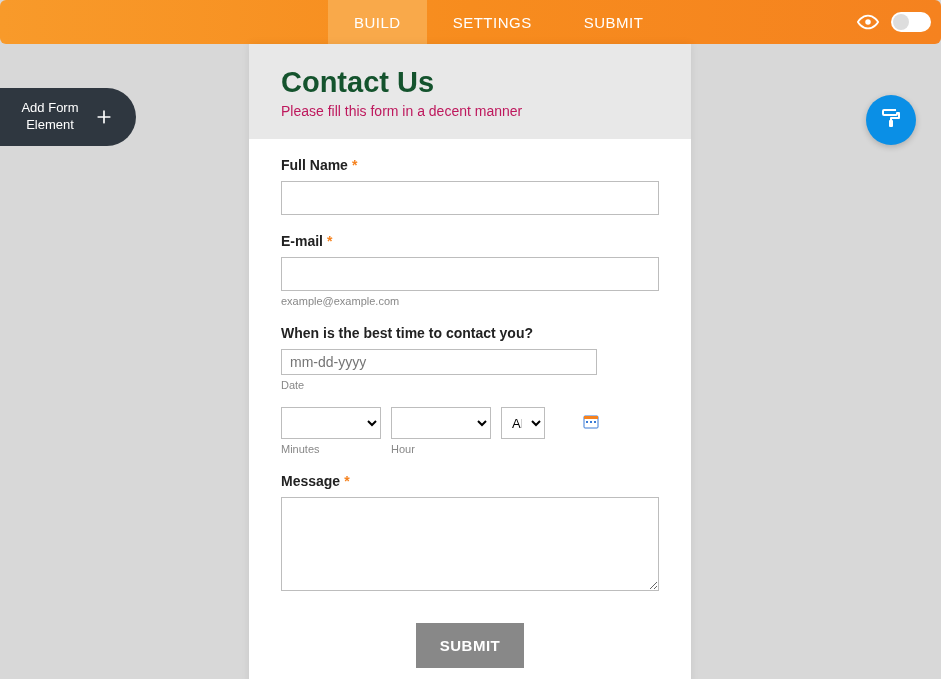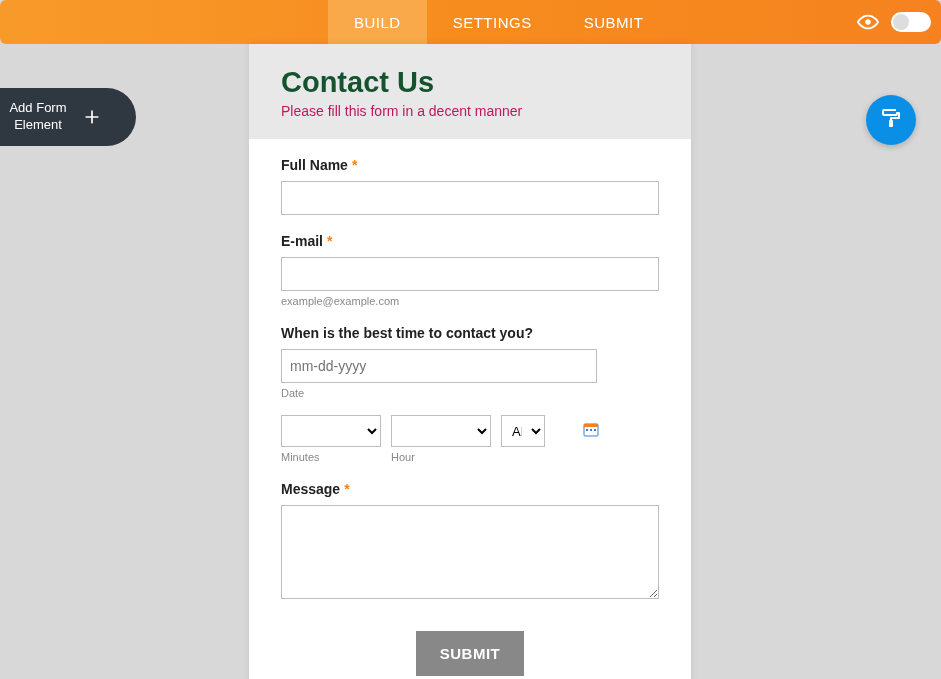--- a/index.html
+++ b/index.html
@@ -67,21 +67,21 @@
       left: 0;
       top: 88px;
       background: #2f3740;
       color: #fff;
       width: 136px;
       height: 58px;
       border-top-right-radius: 29px;
       border-bottom-right-radius: 29px;
       display: flex;
       align-items: center;
-      padding-left: 4px;
+      padding-left: 16px;
       cursor: pointer;
     }
     .add-element-text {
       font-size: 13px;
       line-height: 1.3;
       width: 68px;
       text-align: center;
     }
     .add-element-plus {
       margin-left: 8px;
@@ -142,21 +142,21 @@
       padding: 6px 8px;
       font-size: 14px;
     }
     .sublabel {
       font-size: 11px;
       color: #888;
       margin-top: 4px;
     }
     .date-input {
       width: 316px;
-      height: 34px;
+      height: 26px;
       border: 1px solid #bdbdbd;
       padding: 6px 8px;
       font-size: 14px;
       color: #14532d;
     }
     .time-row {
       display: flex;
       align-items: flex-start;
       gap: 10px;
       margin-top: 16px;

